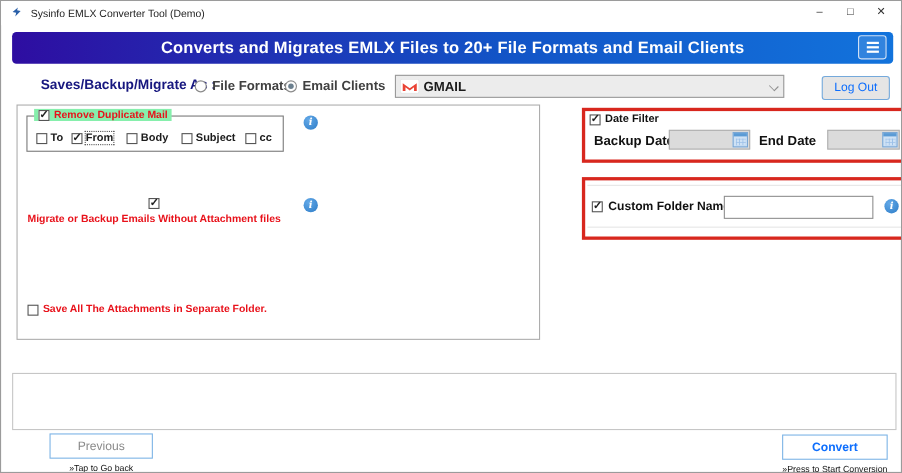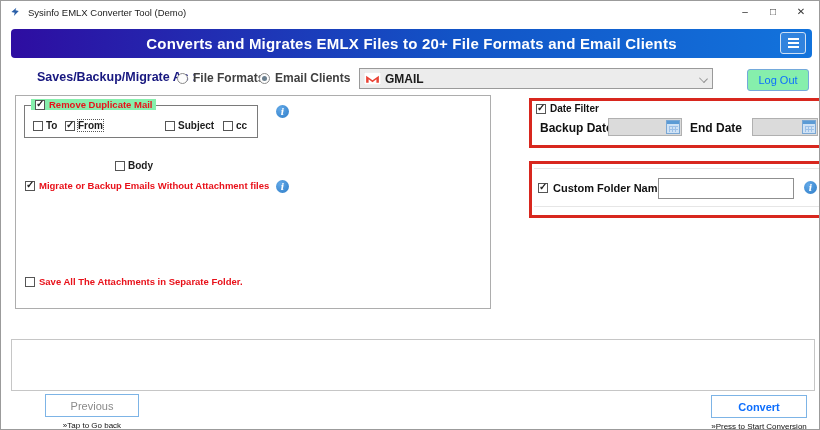--- a/index.html
+++ b/index.html
@@ -25,21 +25,21 @@
   
   .opt-label{position:absolute;left:36px;top:69px;color:#17177f;font-weight:bold;font-size:12.5px;}
   .radio-row{position:absolute;top:70px;display:flex;align-items:center;gap:5px;cursor:default;}
   .radio{width:11px;height:11px;border:1px solid #8a8a8a;border-radius:50%;background:#fdfdfd;position:relative;}
   .radio.selected::after{content:"";position:absolute;left:2px;top:2px;width:5px;height:5px;border-radius:50%;background:#6b7f8e;}
   .radio-label{font-size:12px;font-weight:bold;color:#404040;}
   .dropdown{position:absolute;left:358px;top:67px;width:354px;height:21px;background:#ececec;border:1px solid #9a9a9a;
     display:flex;align-items:center;padding:0 4px;cursor:default;}
   .dd-value{font-size:12px;font-weight:bold;color:#1a1a1a;margin-left:4px;}
   .dd-chevron{position:absolute;right:5px;top:6px;width:7px;height:7px;border-right:1.6px solid #8f8f8f;border-bottom:1.6px solid #8f8f8f;transform:rotate(45deg) scaleY(.8);}
-  .logout-btn{position:absolute;left:746px;top:68px;width:62px;height:22px;background:#86efac;border:1px solid #74a9db;border-radius:3px;
+  .logout-btn{position:absolute;left:746px;top:68px;width:62px;height:22px;background:#e5e5e5;border:1px solid #74a9db;border-radius:3px;
     color:#0d6efd;font-size:11px;display:flex;align-items:center;justify-content:center;}
 
   
   .left-panel{position:absolute;left:14px;top:94px;width:476px;height:214px;border:1px solid #adadad;background:#fff;}
   .groupbox{position:absolute;left:8px;top:9px;width:234px;height:33px;border:1px solid #7a7a7a;}
   .legend{position:absolute;top:-7px;left:6px;background:#86efac;padding:0 4px;display:flex;align-items:center;gap:4px;}
   .cb{width:10px;height:10px;border:1px solid #555;background:#fff;position:relative;flex:none;}
   .cb.checked::after{content:"✓";position:absolute;left:0px;top:-3px;font-size:10px;font-weight:bold;color:#222;}
   .red-label{color:#e8111a;font-weight:bold;font-size:9.5px;white-space:nowrap;}
   .fld{position:absolute;top:14px;display:flex;align-items:center;gap:3px;cursor:default;}
@@ -138,36 +138,36 @@
       </span>
 
       <span class="fld" style="left:8px;">
         <span class="cb"></span>
         <span class="fld-label">To</span>
       </span>
       <span class="fld" style="left:40px;">
         <span class="cb checked"></span>
         <span class="fld-label focused">From</span>
       </span>
-      <span class="fld" style="left:90px;margin-top:40px;">
+      <span class="fld" style="left:90px;">
         <span class="cb"></span>
         <span class="fld-label">Body</span>
       </span>
       <span class="fld" style="left:140px;">
         <span class="cb"></span>
         <span class="fld-label">Subject</span>
       </span>
       <span class="fld" style="left:198px;">
         <span class="cb"></span>
         <span class="fld-label">cc</span>
       </span>
     </div>
     <span class="info" style="left:260px;top:9px;">i</span>
 
-    <span class="cb-row" style="left:9px;top:84px;">
+    <span class="cb-row" style="left:9px;top:84px;flex-direction:column;">
       <span class="cb checked"></span>
       <span class="red-label">Migrate or Backup Emails Without Attachment files</span>
     </span>
     <span class="info" style="left:260px;top:84px;">i</span>
 
     <span class="cb-row" style="left:9px;top:180px;">
       <span class="cb"></span>
       <span class="red-label">Save All The Attachments in Separate Folder.</span>
     </span>
   </div>

